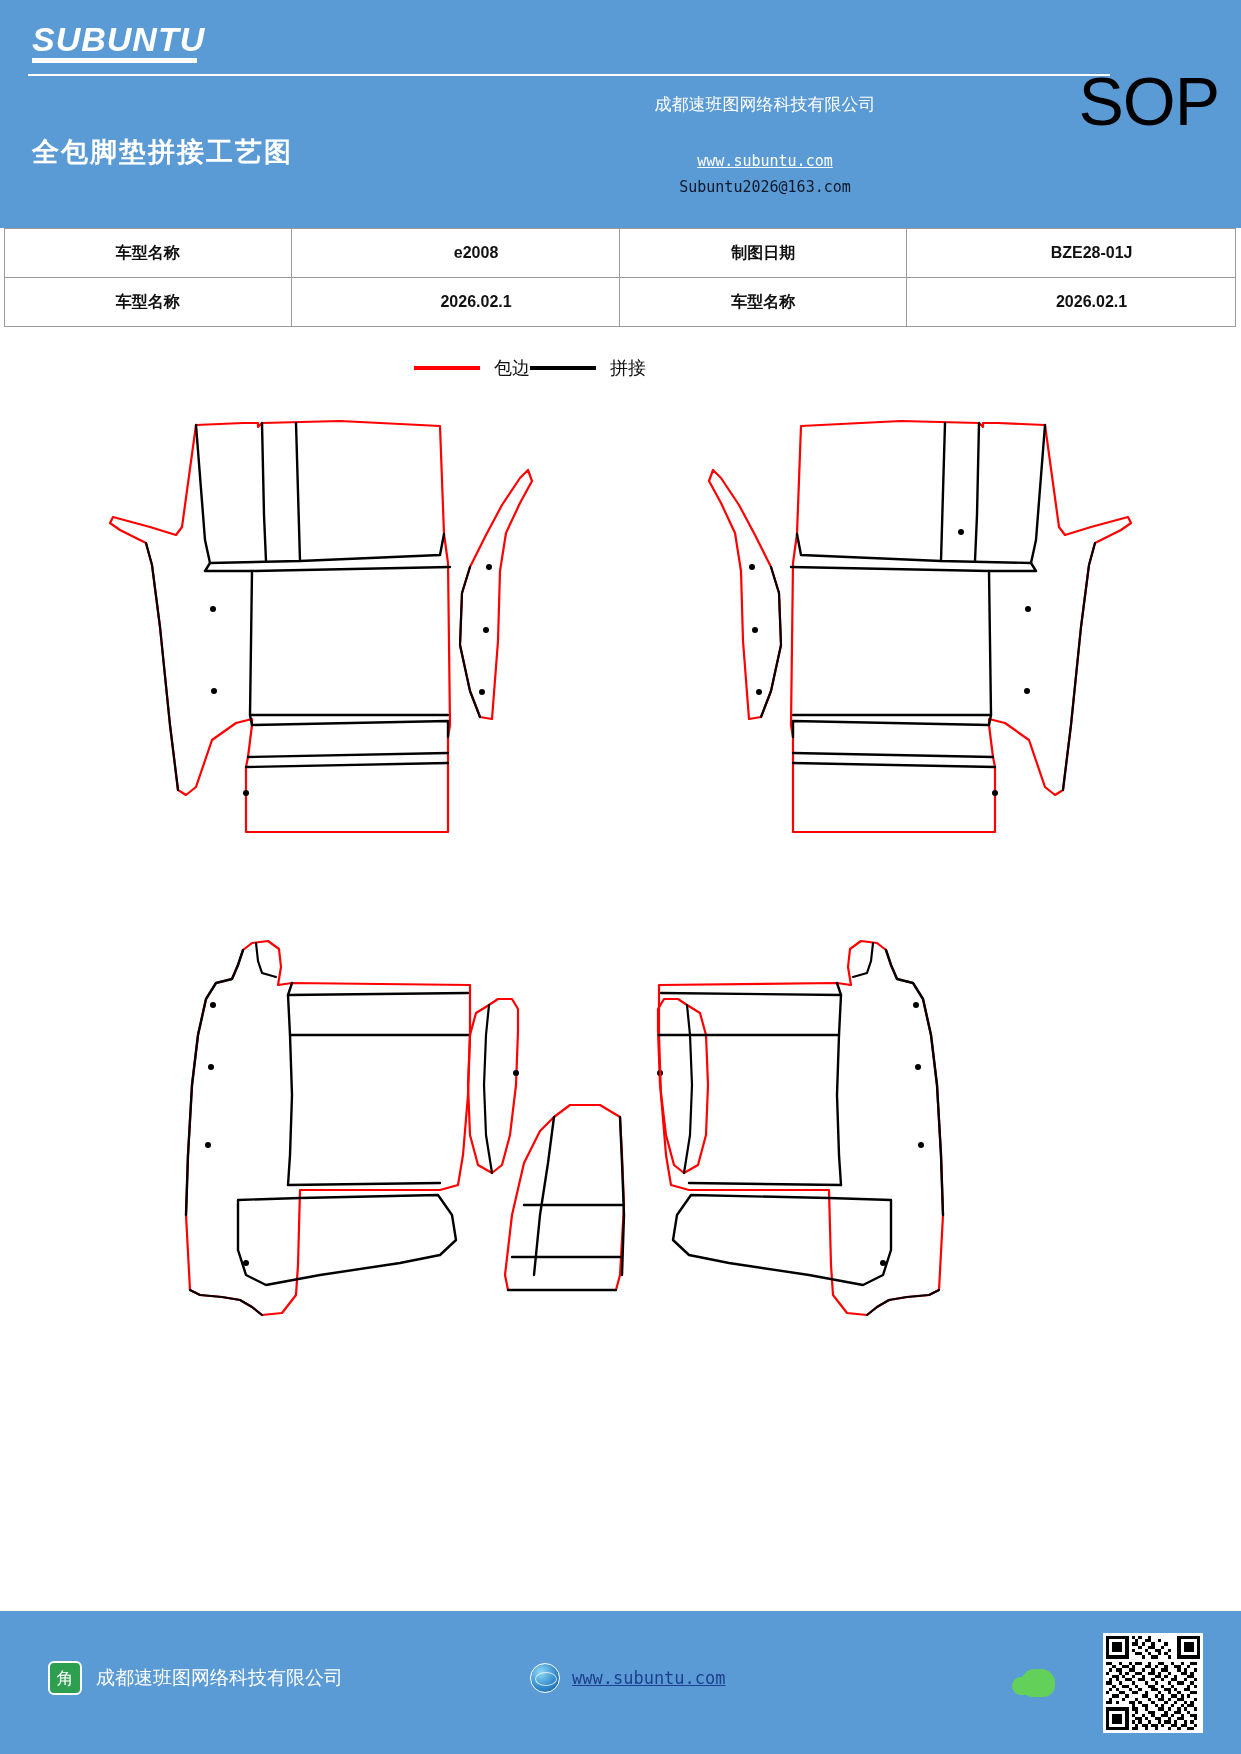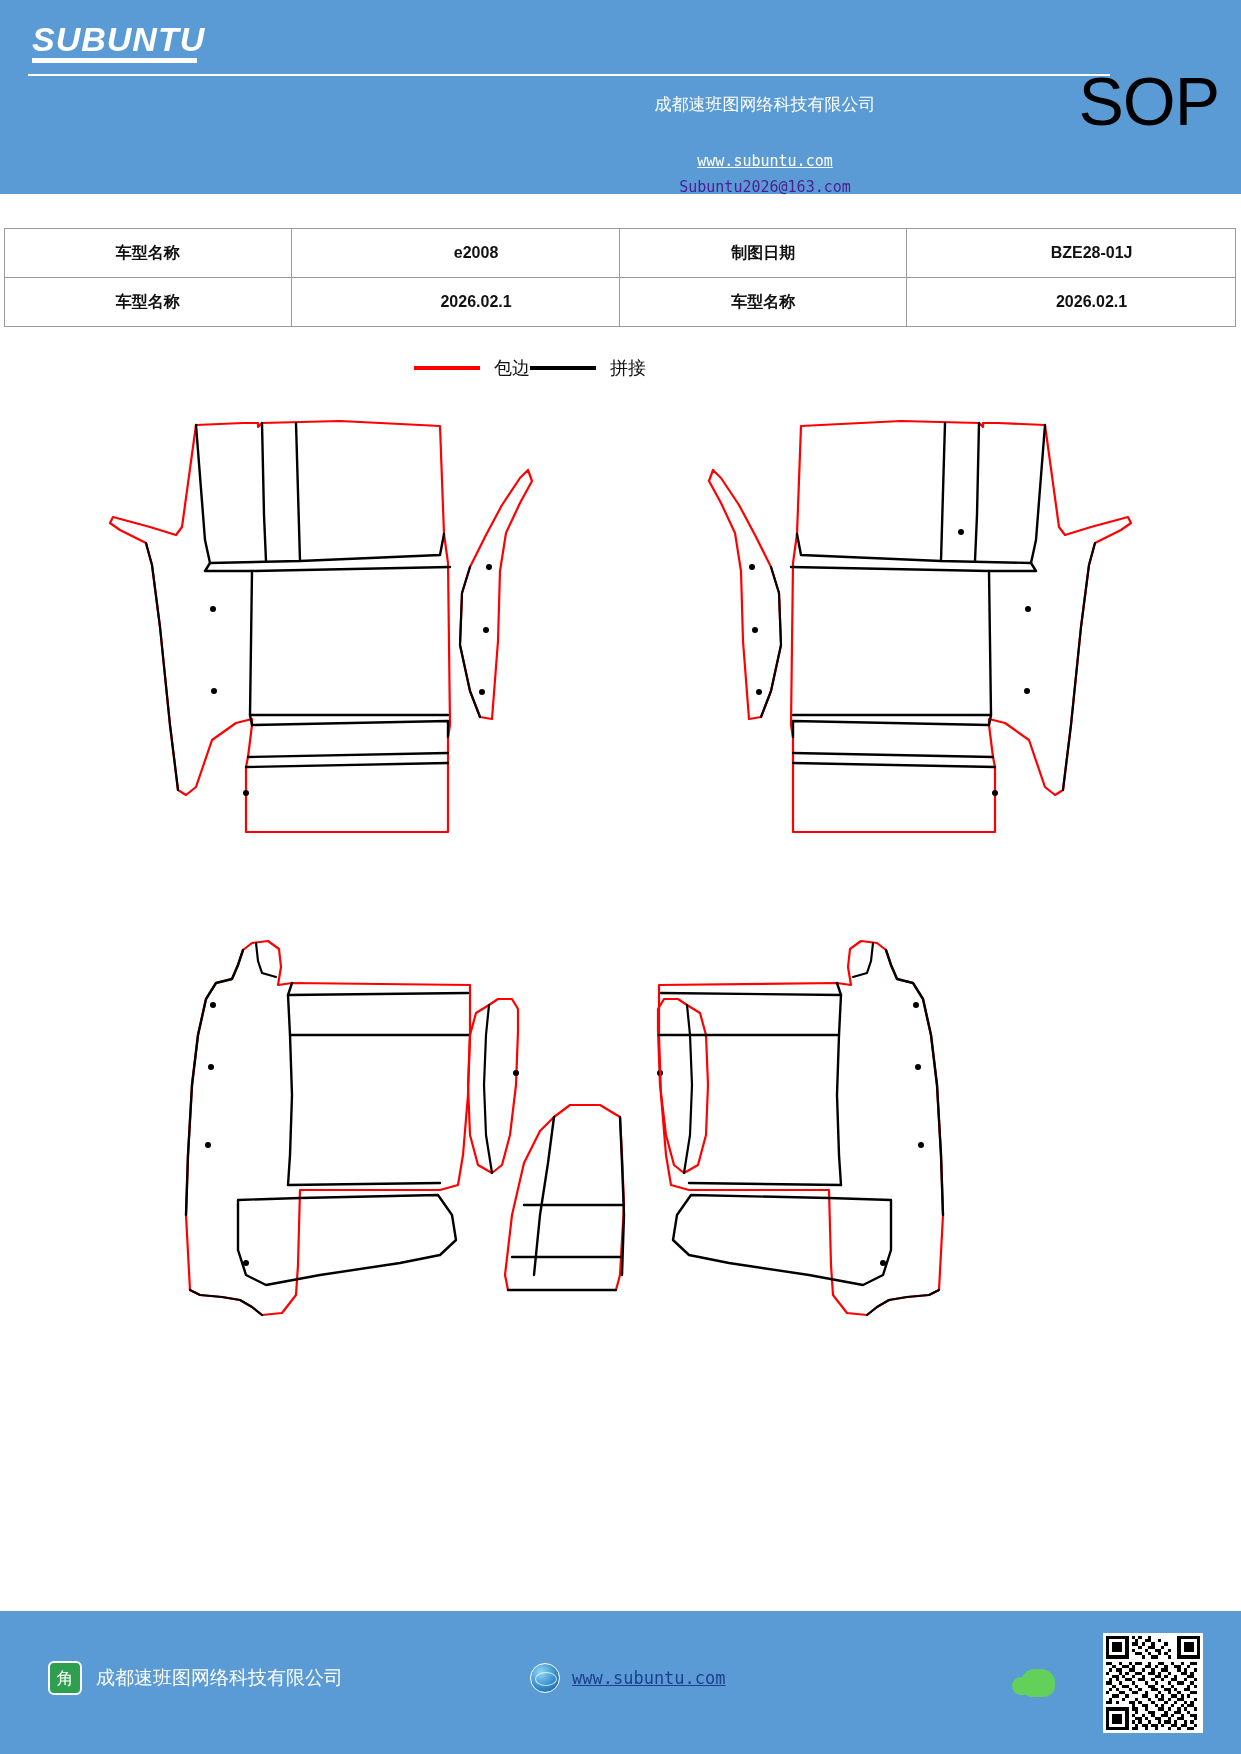--- a/index.html
+++ b/index.html
@@ -17,21 +17,21 @@
   .page {
     position: relative;
     width: 1241px;
     height: 1754px;
     background: #ffffff;
   }
 
   
   .header {
     position: relative;
-    height: 194px;
+    height: 228px;
     background: #5b9bd5;
     box-sizing: border-box;
   }
   .brand {
     position: absolute;
     left: 32px;
     top: 20px;
     font-family: "Liberation Sans", sans-serif;
     font-weight: bold;
     font-size: 34px;
@@ -87,21 +87,21 @@
     text-decoration: underline;
   }
   .site-email {
     position: absolute;
     left: 600px;
     top: 178px;
     width: 330px;
     text-align: center;
     font-family: "DejaVu Sans Mono", monospace;
     font-size: 15px;
-    color: #4c1d95;
+    color: #0f172a;
   }
   .sop-badge {
     position: absolute;
     right: 22px;
     top: 62px;
     font-family: "Liberation Sans", sans-serif;
     font-weight: normal;
     font-size: 68px;
     color: #000000;
     letter-spacing: -1px;
@@ -276,20 +276,21 @@
 </style>
 </head>
 <body>
 
 <div class="page">
 
   <div class="header">
     <div class="brand">SUBUNTU</div>
     <div class="brand-underline"></div>
     <div class="header-rule"></div>
+    <div class="doc-title">全包脚垫拼接工艺图</div>
     <div class="company-name">成都速班图网络科技有限公司</div>
     <div class="site-url">www.subuntu.com</div>
     <div class="site-email">Subuntu2026@163.com</div>
     <div class="sop-badge">SOP</div>
   </div>
 
   <table class="info-table">
     <tbody>
       <tr>
         <td class="label">车型名称</td>

